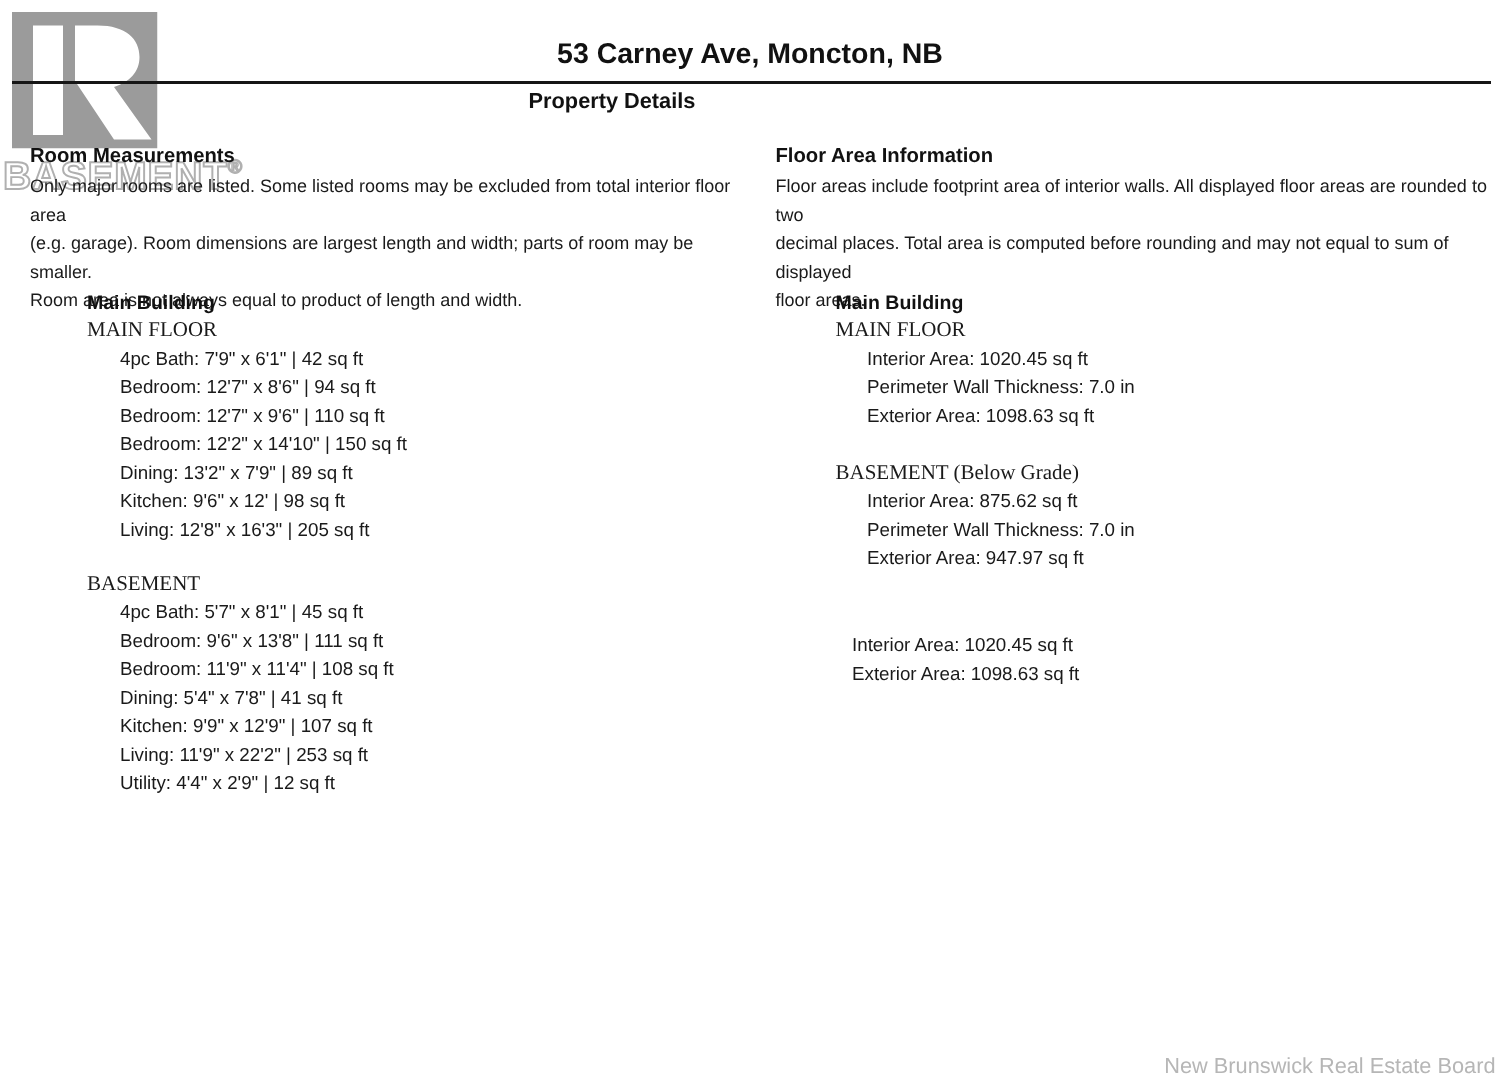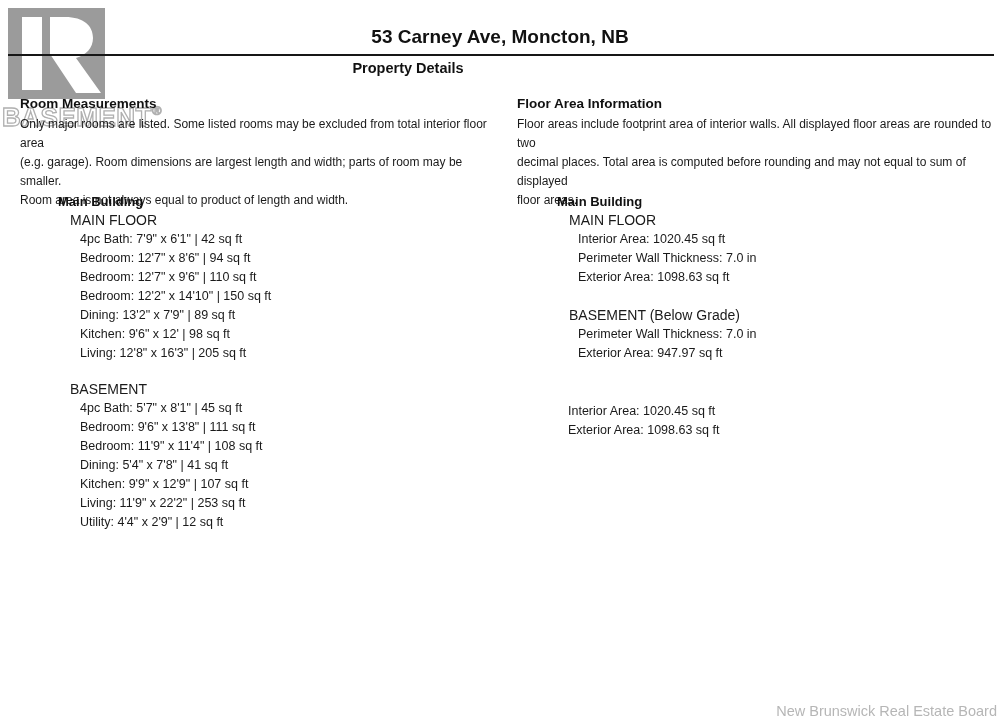--- a/index.html
+++ b/index.html
@@ -95,24 +95,25 @@
   .rooms-block { left: 58px;  width: 430px; }
   .areas-block { left: 557px; width: 440px; }
 
   .building-name {
     font-size: 13px;
     font-weight: bold;
     line-height: 19px;
     color: #111;
   }
   .section-name {
-    margin-left: 12px;
+    margin-left: 0;
     font-size: 14px;
     line-height: 19px;
     color: #1a1a1a;
+    font-family: Liberation Serif, serif;
   }
   .room-line  { margin-left: 22px; line-height: 19px; }
   .area-line  { margin-left: 21px; line-height: 19px; }
   .gap-17 { margin-top: 17px; }
   .gap-19 { margin-top: 19px; }
   .total-block { margin-top: 39px; }
   .total-heading {
     font-size: 13px;
     font-weight: bold;
     line-height: 19px;
@@ -179,20 +180,21 @@
 
 <div class="data-block areas-block">
   <div class="building-name">Main Building</div>
 
   <div class="section-name">MAIN FLOOR</div>
   <div class="area-line">Interior Area: 1020.45 sq ft</div>
   <div class="area-line">Perimeter Wall Thickness: 7.0 in</div>
   <div class="area-line">Exterior Area: 1098.63 sq ft</div>
 
   <div class="section-name gap-19">BASEMENT (Below Grade)</div>
+  <div class="area-line">Interior Area: 875.62 sq ft</div>
   <div class="area-line">Perimeter Wall Thickness: 7.0 in</div>
   <div class="area-line">Exterior Area: 947.97 sq ft</div>
 
   <div class="total-block">
     <div class="total-line">Interior Area: 1020.45 sq ft</div>
     <div class="total-line">Exterior Area: 1098.63 sq ft</div>
   </div>
 </div>
 
 <div class="footer">New Brunswick Real Estate Board</div>

